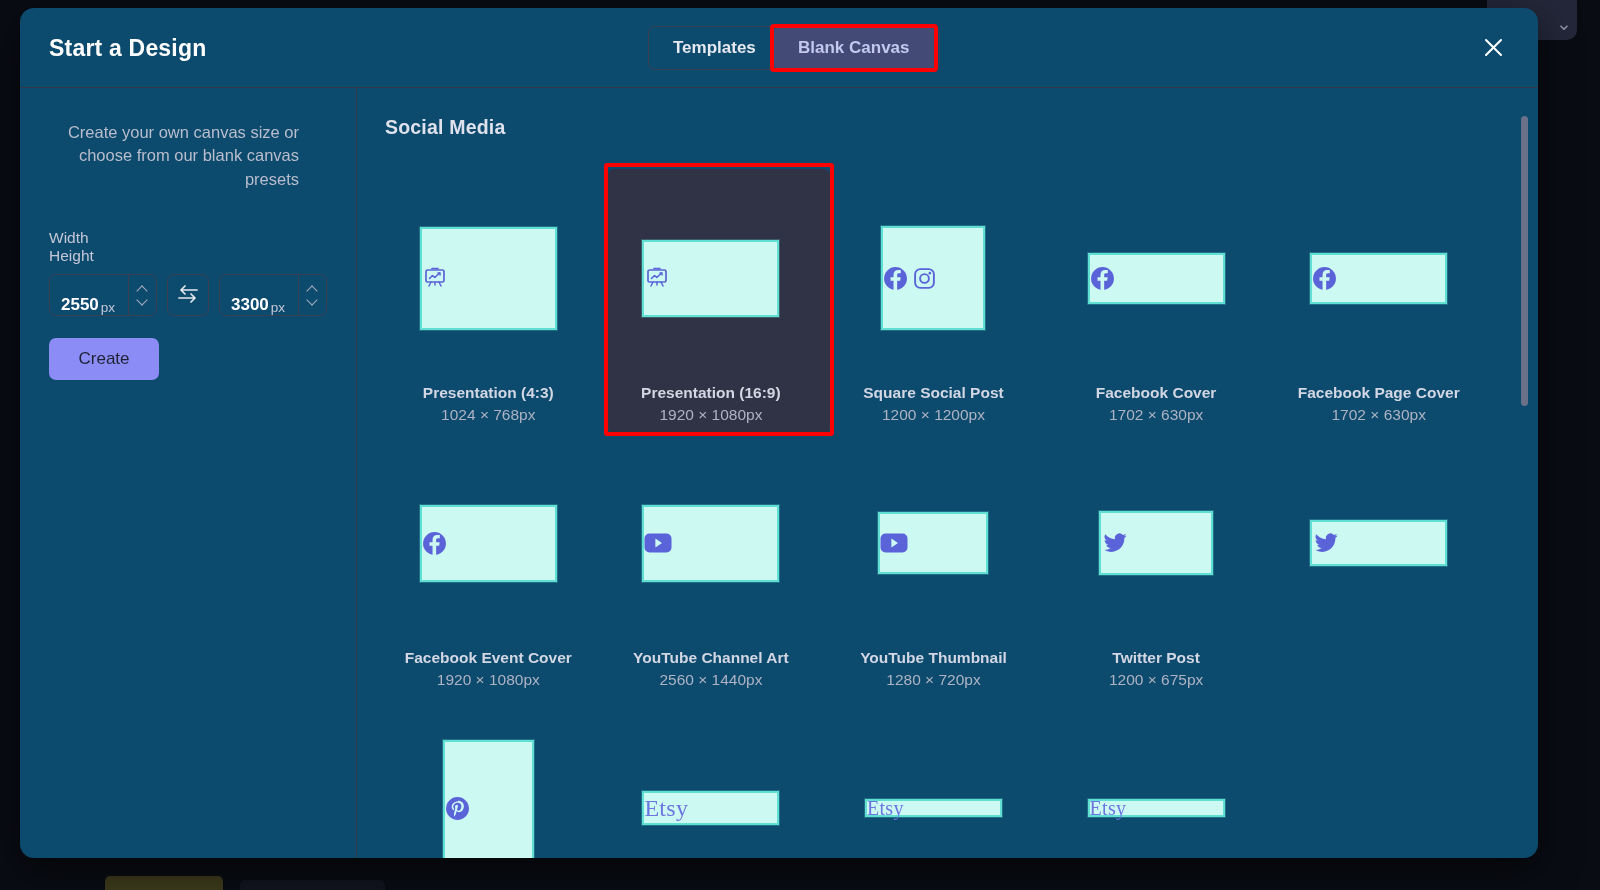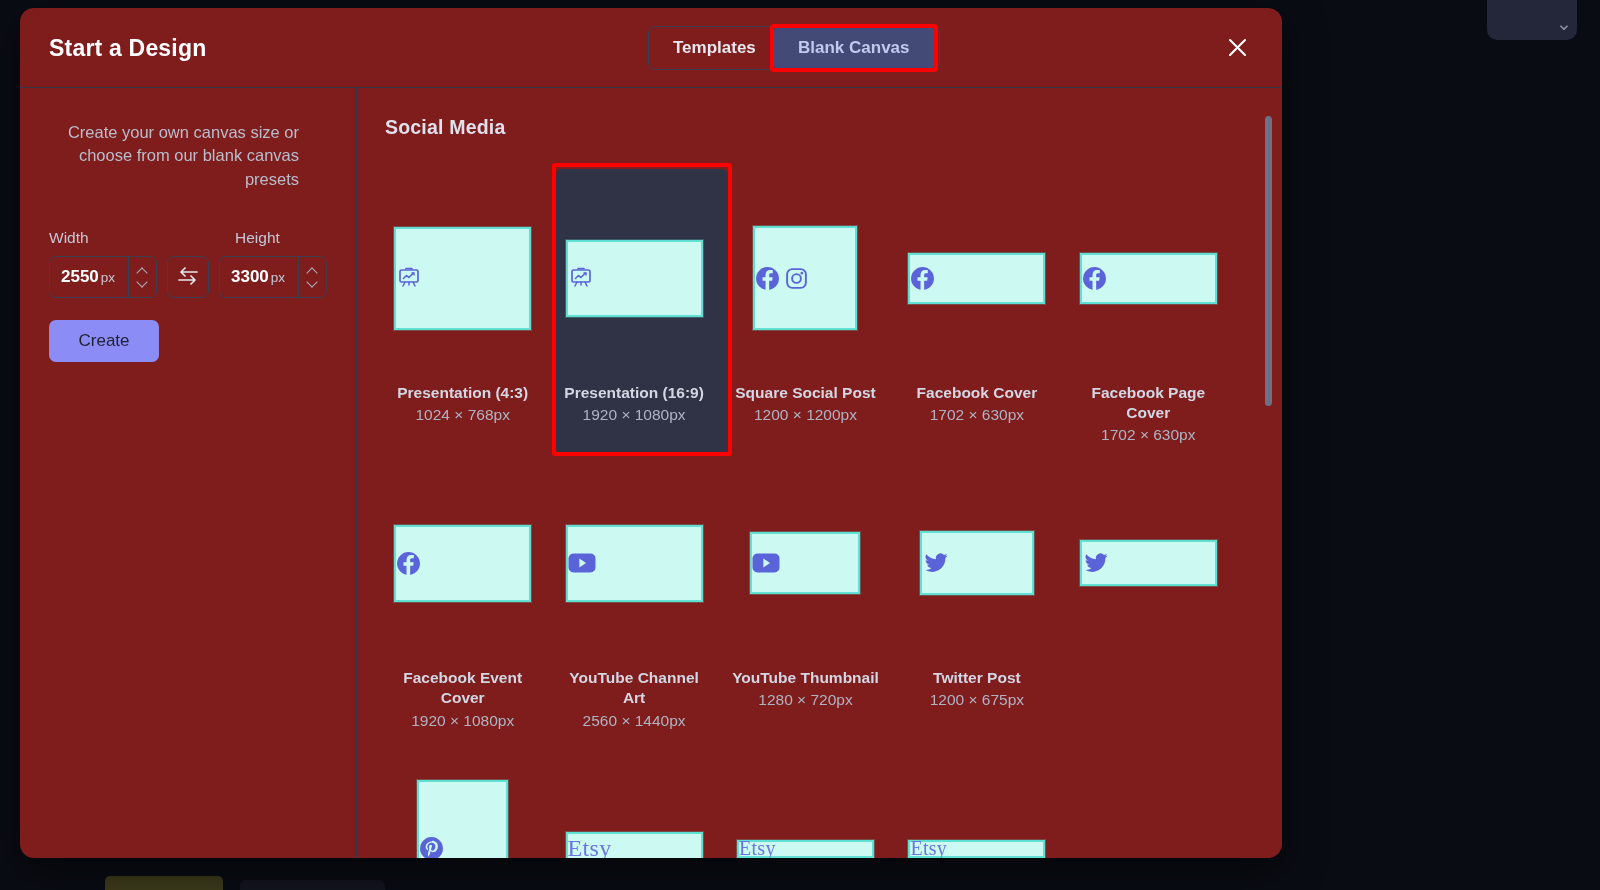--- a/index.html
+++ b/index.html
@@ -29,22 +29,22 @@
   }
   #bg-dark-strip {
     position: absolute; bottom: 0; left: 240px;
     width: 145px; height: 10px; border-radius: 5px 5px 0 0;
     background: #12141f;
   }
 
   
   #modal {
     position: absolute; left: 20px; top: 8px;
-    width: 1262px; height: 850px;
-    background: #7f1d1d;
+    width: 1518px; height: 850px;
+    background: #0c4a6e;
     border-radius: 14px;
     overflow: hidden;
     display: flex; flex-direction: column;
     box-shadow: 0 12px 40px rgba(0,0,0,.55);
   }
 
   
   #modal-header {
     position: relative;
     height: 80px; flex: 0 0 80px;
@@ -98,31 +98,31 @@
   
   #sidebar {
     width: 337px; flex: 0 0 337px;
     border-right: 1px solid #333849;
     padding: 33px 29px 0 29px;
   }
   #sidebar-desc {
     font-size: 16.5px; line-height: 1.42; color: #b9bdcc;
     width: 250px; margin-bottom: 38px; text-align: right;
   }
-  #dim-labels { display: flex; gap: 16px; margin-bottom: 9px; }
+  #dim-labels { display: flex; gap: 0; margin-bottom: 9px; flex-direction: column; }
   .dim-label { font-size: 15.5px; color: #c4c8d6; }
   #label-width { width: 170px; }
   #dim-row { display: flex; align-items: stretch; gap: 0; }
   .num-input {
     display: flex; align-items: stretch;
     border: 1px solid #3a3f52; border-radius: 7px;
     height: 42px; overflow: hidden; background: transparent;
   }
   .num-value {
-    display: flex; align-items: center; justify-content: flex-start;
+    display: flex; align-items: flex-end; justify-content: flex-start;
     padding: 0 9px 0 11px; min-width: 78px;
   }
   .num-value .val { font-size: 17px; font-weight: bold; color: #ffffff; }
   .num-value .unit { font-size: 13.5px; color: #c4c8d6; margin-left: 2px; }
   .spinner {
     width: 28px; border-left: 1px solid #3a3f52;
     display: flex; flex-direction: column;
     align-items: center; justify-content: center; gap: 6px;
     cursor: pointer;
   }

